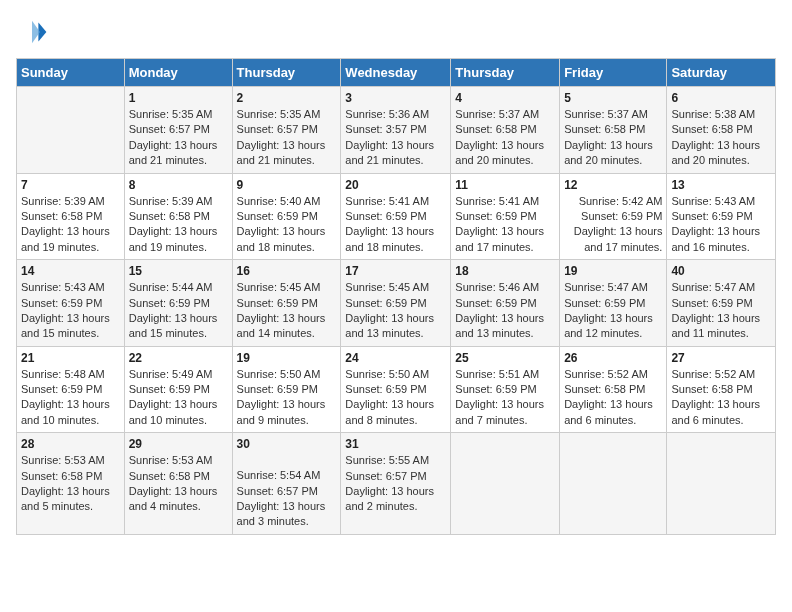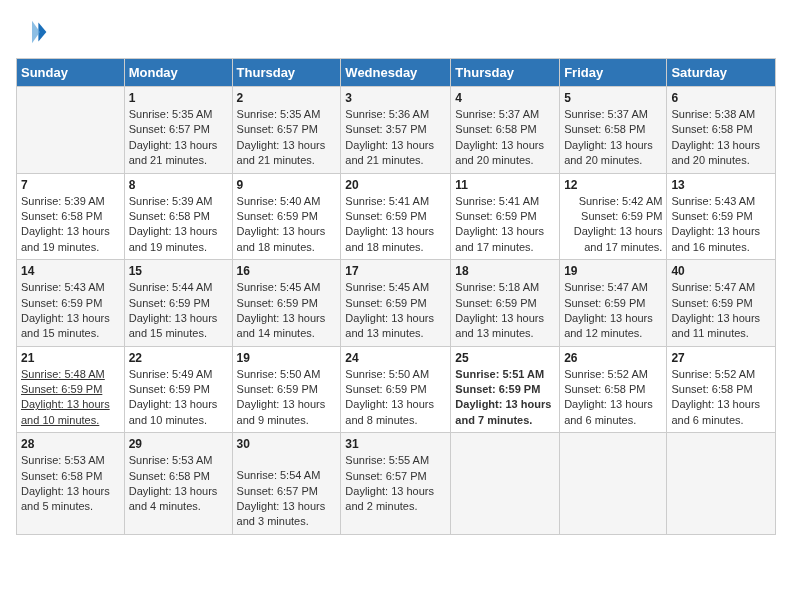--- a/index.html
+++ b/index.html
@@ -204,21 +204,21 @@
         </td>
         <td>
           <span class="day-number">17</span>
           <div class="day-info" style="white-space: pre-line;">Sunrise: 5:45 AM
 Sunset: 6:59 PM
 Daylight: 13 hours
 and 13 minutes.</div>
         </td>
         <td>
           <span class="day-number">18</span>
-          <div class="day-info" style="white-space: pre-line;">Sunrise: 5:18 AM
+          <div class="day-info" style="white-space: pre-line;">Sunrise: 5:46 AM
 Sunset: 6:59 PM
 Daylight: 13 hours
 and 13 minutes.</div>
         </td>
         <td>
           <span class="day-number">19</span>
           <div class="day-info" style="white-space: pre-line;">Sunrise: 5:47 AM
 Sunset: 6:59 PM
 Daylight: 13 hours
 and 12 minutes.</div>
@@ -227,21 +227,21 @@
           <span class="day-number">40</span>
           <div class="day-info" style="white-space: pre-line;">Sunrise: 5:47 AM
 Sunset: 6:59 PM
 Daylight: 13 hours
 and 11 minutes.</div>
         </td>
       </tr>
       <tr>
         <td>
           <span class="day-number">21</span>
-          <div class="day-info" style="white-space: pre-line; text-decoration: underline;">Sunrise: 5:48 AM
+          <div class="day-info" style="white-space: pre-line;">Sunrise: 5:48 AM
 Sunset: 6:59 PM
 Daylight: 13 hours
 and 10 minutes.</div>
         </td>
         <td>
           <span class="day-number">22</span>
           <div class="day-info" style="white-space: pre-line;">Sunrise: 5:49 AM
 Sunset: 6:59 PM
 Daylight: 13 hours
 and 10 minutes.</div>
@@ -255,21 +255,21 @@
         </td>
         <td>
           <span class="day-number">24</span>
           <div class="day-info" style="white-space: pre-line;">Sunrise: 5:50 AM
 Sunset: 6:59 PM
 Daylight: 13 hours
 and 8 minutes.</div>
         </td>
         <td>
           <span class="day-number">25</span>
-          <div class="day-info" style="white-space: pre-line; font-weight: bold;">Sunrise: 5:51 AM
+          <div class="day-info" style="white-space: pre-line;">Sunrise: 5:51 AM
 Sunset: 6:59 PM
 Daylight: 13 hours
 and 7 minutes.</div>
         </td>
         <td>
           <span class="day-number">26</span>
           <div class="day-info" style="white-space: pre-line;">Sunrise: 5:52 AM
 Sunset: 6:58 PM
 Daylight: 13 hours
 and 6 minutes.</div>

